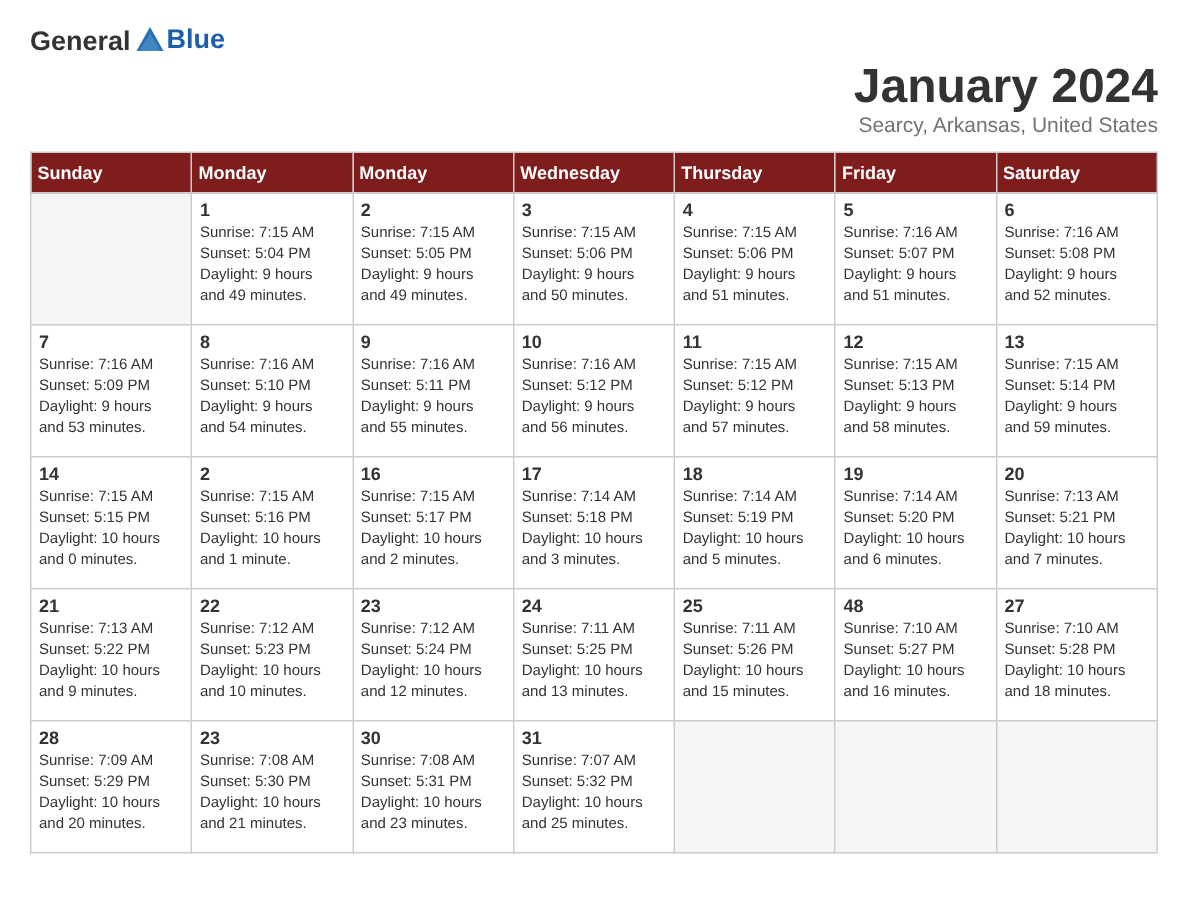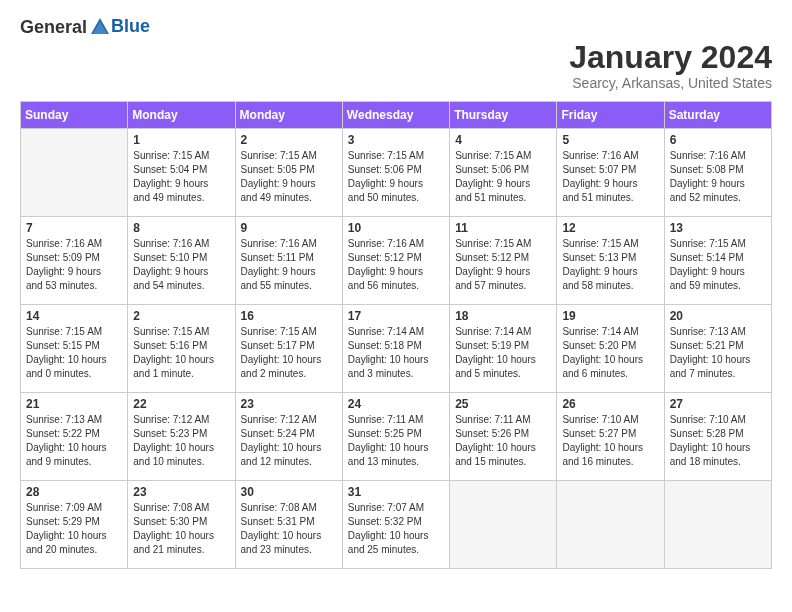--- a/index.html
+++ b/index.html
@@ -57,21 +57,21 @@
     .location {
       font-size: 14px;
       color: #737373;
     }
     table {
       width: 100%;
       border-collapse: collapse;
       table-layout: fixed;
     }
     th {
-      background-color: #8b5cf6;
+      background-color: #7f1d1d;
       color: #fff;
       font-size: 12px;
       font-weight: bold;
       padding: 6px 4px;
       text-align: left;
       border: 1px solid #ccc;
     }
     td {
       vertical-align: top;
       border: 1px solid #ccc;
@@ -307,21 +307,21 @@
 and 13 minutes.</div>
           </td>
           <td>
             <span class="day-number">25</span>
             <div class="day-info" style="white-space: pre-line;">Sunrise: 7:11 AM
 Sunset: 5:26 PM
 Daylight: 10 hours
 and 15 minutes.</div>
           </td>
           <td>
-            <span class="day-number">26</span>
+            <span class="day-number">48</span>
             <div class="day-info" style="white-space: pre-line;">Sunrise: 7:10 AM
 Sunset: 5:27 PM
 Daylight: 10 hours
 and 16 minutes.</div>
           </td>
           <td>
             <span class="day-number">27</span>
             <div class="day-info" style="white-space: pre-line;">Sunrise: 7:10 AM
 Sunset: 5:28 PM
 Daylight: 10 hours

